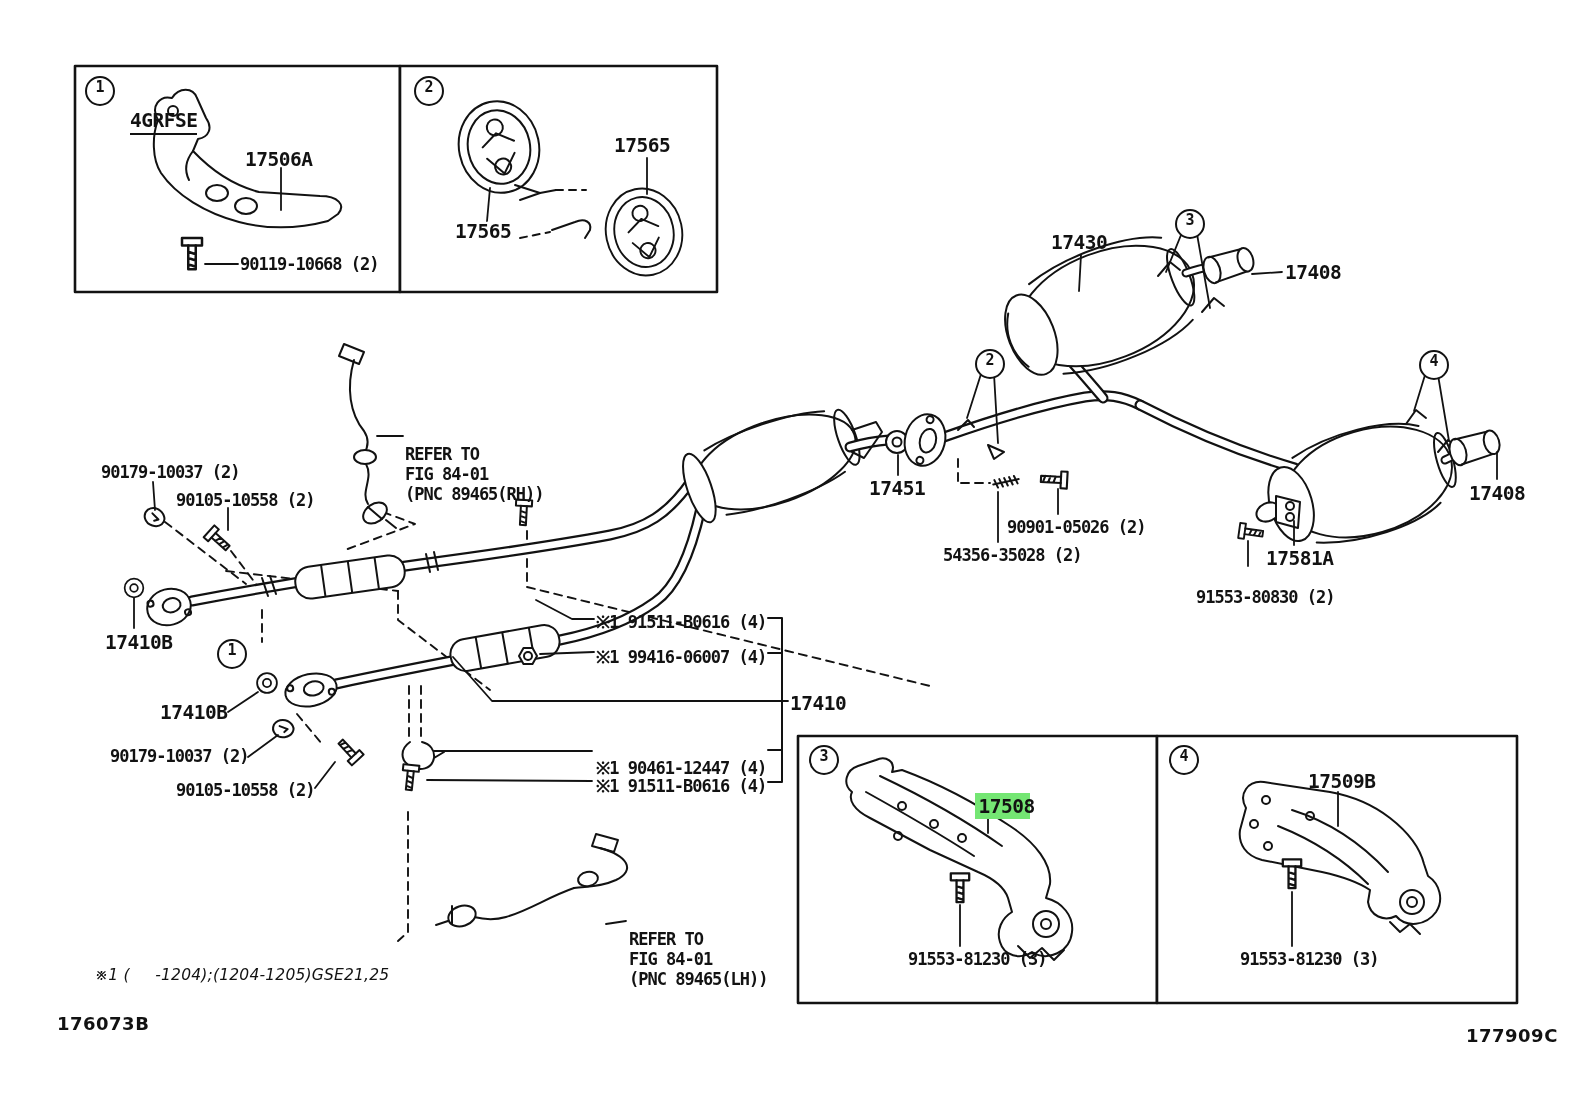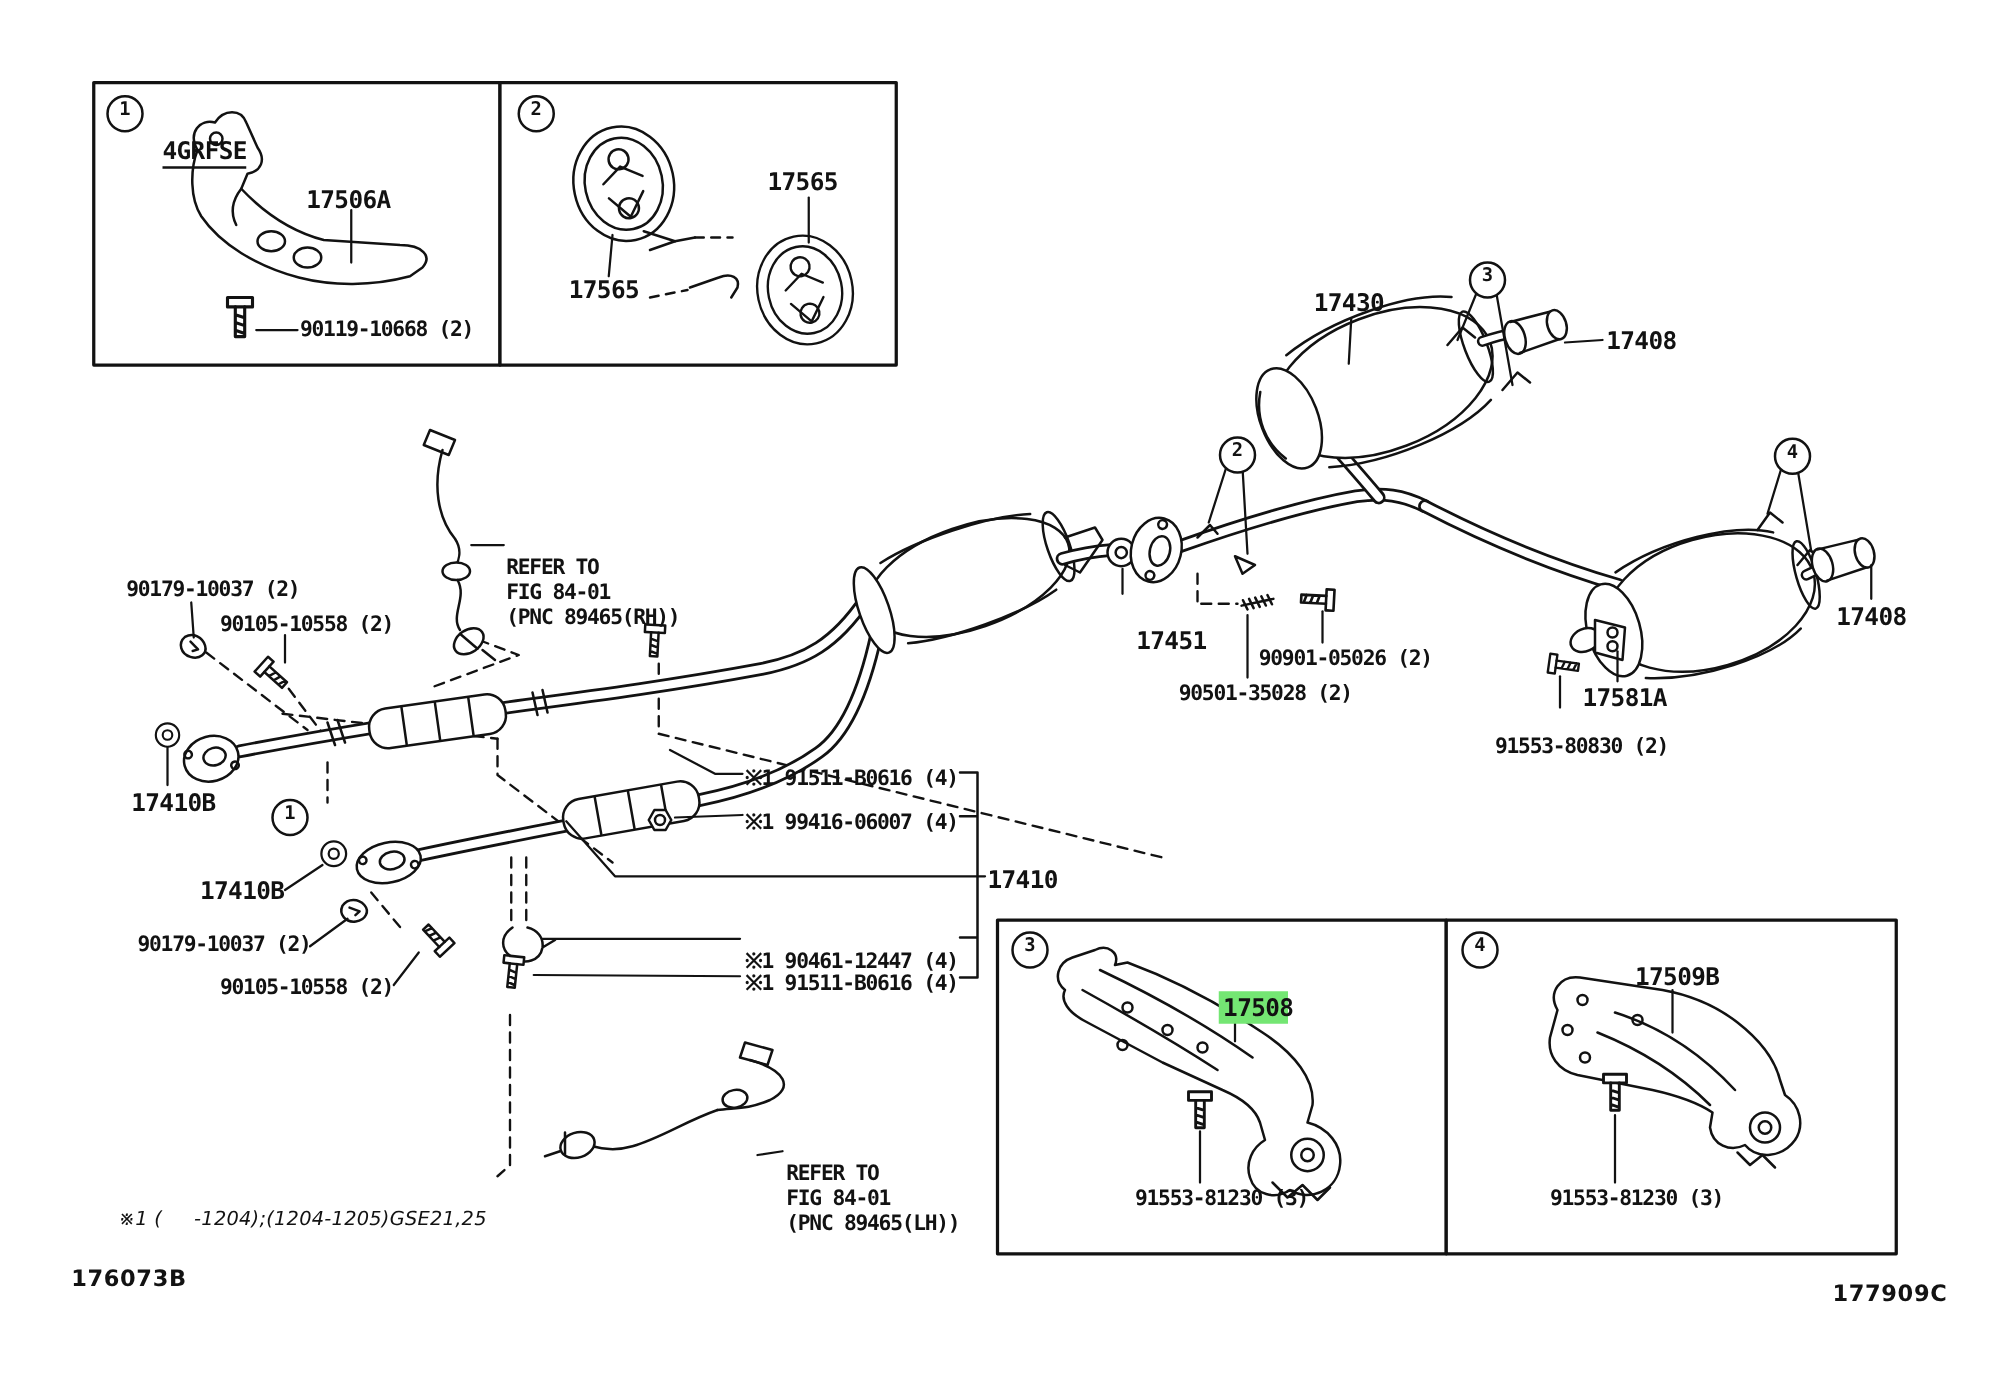--- a/index.html
+++ b/index.html
@@ -322,23 +322,23 @@
 <div class="lbl pn" style="left:176px;top:490px;">90105-10558 (2)</div>
 <div class="lbl pn-lg" style="left:105px;top:631px;">17410B</div>
 <div class="lbl pn-lg" style="left:160px;top:701px;">17410B</div>
 <div class="lbl pn" style="left:110px;top:746px;">90179-10037 (2)</div>
 <div class="lbl pn" style="left:176px;top:780px;">90105-10558 (2)</div>
 <div class="lbl pn" style="left:596px;top:610px;">※1 91511-B0616 (4)</div>
 <div class="lbl pn" style="left:596px;top:645px;">※1 99416-06007 (4)</div>
 <div class="lbl pn-lg" style="left:790px;top:692px;">17410</div>
 <div class="lbl pn" style="left:596px;top:742px;margin-top:14px;">※1 90461-12447 (4)</div>
 <div class="lbl pn" style="left:596px;top:774px;">※1 91511-B0616 (4)</div>
-<div class="lbl pn-lg" style="left:909px;top:477px;margin-top:24px;">17451</div>
+<div class="lbl pn-lg" style="left:869px;top:477px;">17451</div>
 <div class="lbl pn" style="left:1007px;top:517px;">90901-05026 (2)</div>
-<div class="lbl pn" style="left:943px;top:545px;">90501-35028 (2)</div>
+<div class="lbl pn" style="left:943px;top:545px;">54356-35028 (2)</div>
 <div class="lbl pn-lg" style="left:1051px;top:231px;">17430</div>
 <div class="lbl pn-lg" style="left:1285px;top:261px;">17408</div>
 <div class="lbl pn-lg" style="left:1469px;top:482px;">17408</div>
 <div class="lbl pn-lg" style="left:1266px;top:547px;">17581A</div>
 <div class="lbl pn" style="left:1196px;top:587px;">91553-80830 (2)</div>
 <div class="lbl refer" style="left:629px;top:889px;">
   <div>REFER TO</div><div>FIG 84-01</div><div>(PNC 89465(LH))</div>
 </div>
 
 <div class="lbl pn-lg" style="left:956px;top:772px;">

